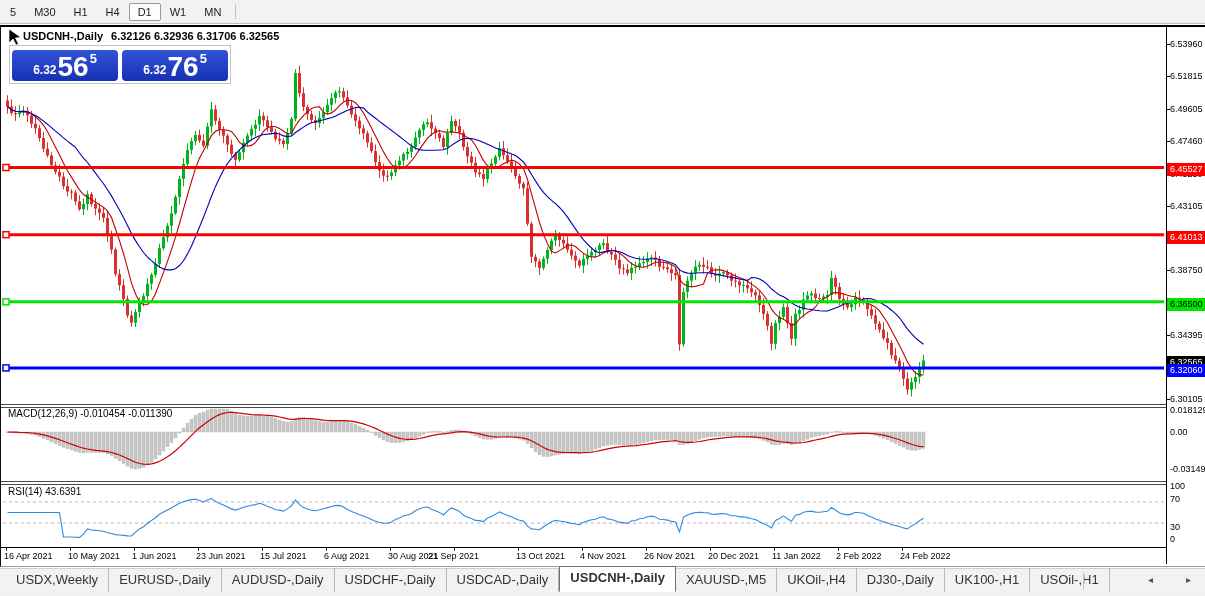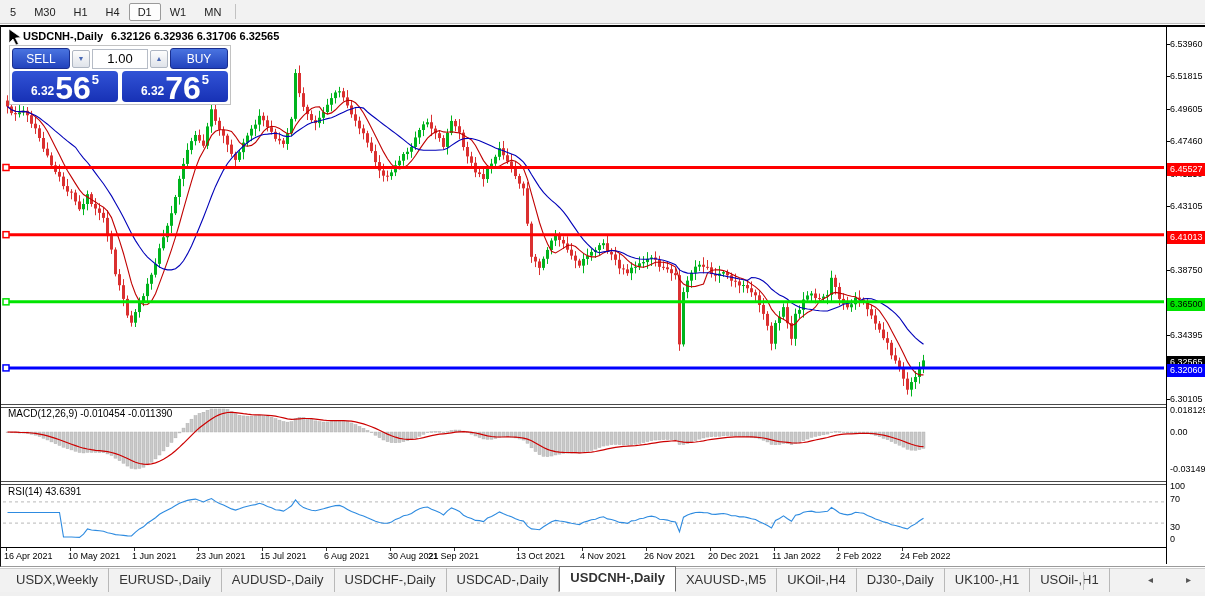--- a/index.html
+++ b/index.html
@@ -37,21 +37,21 @@
   .trow{display:flex;align-items:center;gap:2px;}
   .tbtn{height:21px;flex:0 0 58px;border-radius:3px;color:#fff;font-size:12px;text-align:center;
         line-height:20px;background:linear-gradient(#4a74e0,#2142bd);border:1px solid #1a2f8f;cursor:pointer;}
   .spin{height:18px;flex:0 0 18px;border:1px solid #aeb6c2;border-radius:2px;
         background:linear-gradient(#fdfdfd,#dfe3ea);font-size:7px;color:#4a6ab5;text-align:center;line-height:16px;cursor:pointer;}
   .vol{height:20px;flex:1;border:1px solid #b6bcc6;background:#fff;font-size:13px;text-align:center;line-height:18px;}
   .pricebox{margin-top:2px;width:107px;height:31px;border-radius:4px;color:#fff;
             background:linear-gradient(#3153d6,#1731b5);display:flex;align-items:flex-end;justify-content:center;
             padding-bottom:2px;cursor:pointer;}
   .pb-small{font-size:12px;font-weight:bold;margin-bottom:2px;}
-  .pb-big{font-size:32px;font-weight:bold;line-height:24px;margin:0 1px;}
+  .pb-big{font-size:28px;font-weight:bold;line-height:24px;margin:0 1px;}
   .pb-sup{font-size:13px;font-weight:bold;align-self:flex-start;margin-top:1px;}
   .boxrow{display:flex;gap:4px;}
   
   .tabbar{position:absolute;left:0;top:568px;width:1205px;height:24px;background:#f2f2f2;
           border-top:1px solid #cfcfcf;display:flex;align-items:flex-end;padding-left:6px;}
   .tab{font-size:13px;color:#333;padding:4px 10px 5px;border-right:1px solid #b8b8b8;cursor:pointer;white-space:nowrap;}
   .tab.active{background:#fff;border:1px solid #6f6f6f;border-bottom:1px solid #fff;font-weight:bold;padding:3px 10px 6px;}
   .tab-divider{position:absolute;left:1083px;top:3px;width:1px;height:18px;background:#c4c4c4;}
   .tab-arrow{position:absolute;top:5px;font-size:10px;color:#555;cursor:pointer;}
   .statusbar{position:absolute;left:0;top:592px;width:1205px;height:4px;background:#f0f0f0;}
@@ -546,27 +546,20 @@
         <line x1="2" y1="234.67725400000063" x2="1163" y2="234.67725400000063" stroke="#FF0000" stroke-width="3"></line>
         <rect x="2" y="231.67725400000063" width="6" height="6" fill="#fff" stroke="#FF0000" stroke-width="1.5"></rect>
         <line x1="2" y1="301.83971999999983" x2="1163" y2="301.83971999999983" stroke="#00E400" stroke-width="3"></line>
         <rect x="2" y="298.83971999999983" width="6" height="6" fill="#fff" stroke="#00E400" stroke-width="1.5"></rect>
         <line x1="2" y1="367.91580000000044" x2="1163" y2="367.91580000000044" stroke="#0000FF" stroke-width="3"></line>
         <rect x="2" y="364.91580000000044" width="6" height="6" fill="#fff" stroke="#0000FF" stroke-width="1.5"></rect>
         <polygon points="8,29 8,43 12,39 15,45 17.5,44 14.5,38 20,37.5" fill="#000" stroke="#fff" stroke-width="0.7"></polygon>
       </svg>
 
     <div class="trade">
-      <div class="trow">
-        <div class="tbtn">SELL</div>
-        <div class="spin">▼</div>
-        <div class="vol">1.00</div>
-        <div class="spin">▲</div>
-        <div class="tbtn">BUY</div>
-      </div>
       <div class="boxrow">
         <div class="pricebox">
           <span class="pb-small">6.32</span>
           <span class="pb-big">56</span>
           <span class="pb-sup">5</span>
         </div>
         <div class="pricebox">
           <span class="pb-small">6.32</span>
           <span class="pb-big">76</span>
           <span class="pb-sup">5</span>

